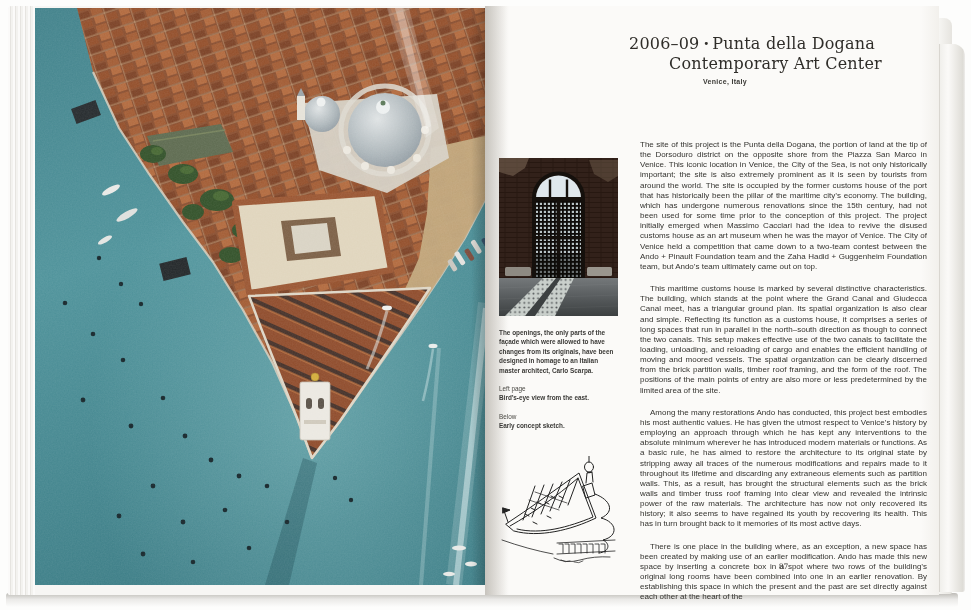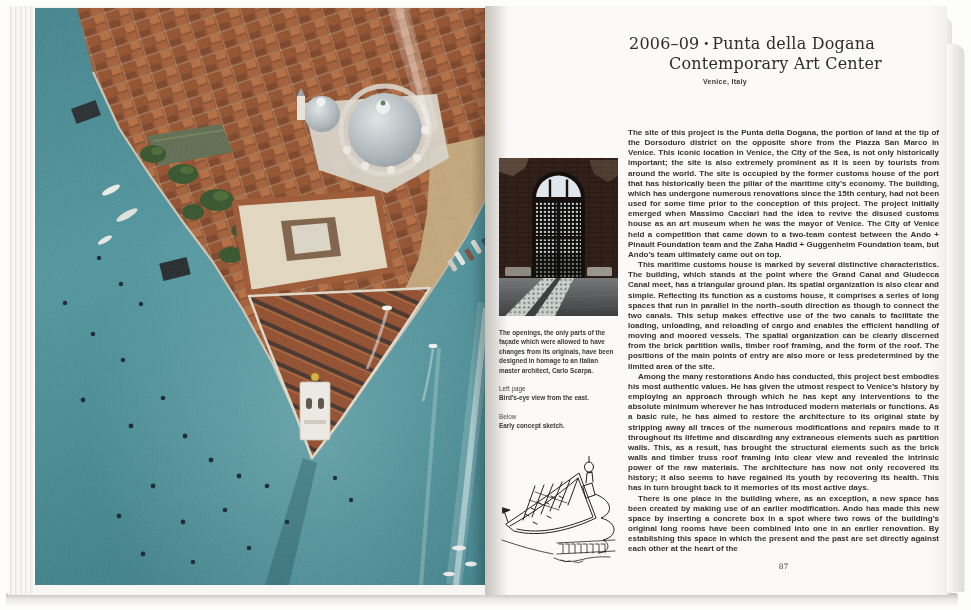--- a/index.html
+++ b/index.html
@@ -18,40 +18,40 @@
   .left-page{position:absolute;left:8px;top:6px;width:477px;height:589px;background:#f7f6f4;
     border-radius:4px 0 0 2px;}
   .left-edges{position:absolute;left:0;top:0;width:27px;height:100%;
     background:repeating-linear-gradient(90deg,#fbfaf9 0 2px,#e6e4e0 2px 3px,#f3f2ef 3px 5px);
     border-radius:4px 0 0 2px;}
   .aerial-wrap{position:absolute;left:27px;top:2px;width:450px;height:577px;overflow:hidden;}
   .aerial-wrap:after{content:"";position:absolute;right:0;top:0;width:14px;height:100%;
     background:linear-gradient(270deg,rgba(0,0,0,.20),rgba(0,0,0,0));}
   
   .right-page{position:absolute;left:485px;top:6px;width:454px;height:589px;
-    background:linear-gradient(90deg,#eae8e3 0,#fbfaf8 22px,#fbfaf8 96%,#f2f0ec);padding-left:8px;}
+    background:linear-gradient(90deg,#eae8e3 0,#fbfaf8 22px,#fbfaf8 96%,#f2f0ec);}
   .right-page:before{content:"";position:absolute;left:0;top:0;width:24px;height:100%;
     background:linear-gradient(90deg,rgba(60,50,38,.20),rgba(60,50,38,0));}
   .title-block{position:absolute;left:144px;top:28px;color:#2f2d29;
     font-family:"DejaVu Serif",serif;}
   .title-l1{font-size:16px;line-height:20px;letter-spacing:.2px;white-space:nowrap;}
   .title-years{display:inline-block;}
   .title-dot{display:inline-block;padding:0 3px 0 4px;font-weight:bold;}
   .title-l2{font-size:16px;line-height:20px;letter-spacing:.2px;margin-left:40px;white-space:nowrap;}
   .title-loc{font-family:"Liberation Sans",sans-serif;font-weight:bold;font-size:7px;
     letter-spacing:.3px;color:#3b3a36;margin:4px 0 0 74px;}
   .interior-photo{position:absolute;left:14px;top:152px;width:119px;height:158px;overflow:hidden;}
   .captions{position:absolute;left:14px;top:322px;width:116px;color:#3a3936;
     font-size:6.4px;line-height:9.4px;font-weight:bold;}
   .cap-label{font-weight:normal;color:#4a4944;}
   .cap-gap{height:9px;}
   .sketch-wrap{position:absolute;left:14px;top:450px;width:124px;height:118px;}
   .body-col{position:absolute;left:143px;top:122px;width:311px;color:#34332f;
     font-size:8px;line-height:10.15px;text-align:justify;}
-  .body-col p{margin:0;font-weight:bold;}
+  .body-col p{margin:12px;}
   .body-col p + p{text-indent:10px;}
   .page-number{position:absolute;left:143px;top:556px;width:311px;text-align:center;
     font-family:"DejaVu Serif",serif;font-size:7.5px;color:#3a3935;}
 </style>
 </head>
 <body>
 
 <div class="stage">
 
   <div class="book-shadow"></div>

